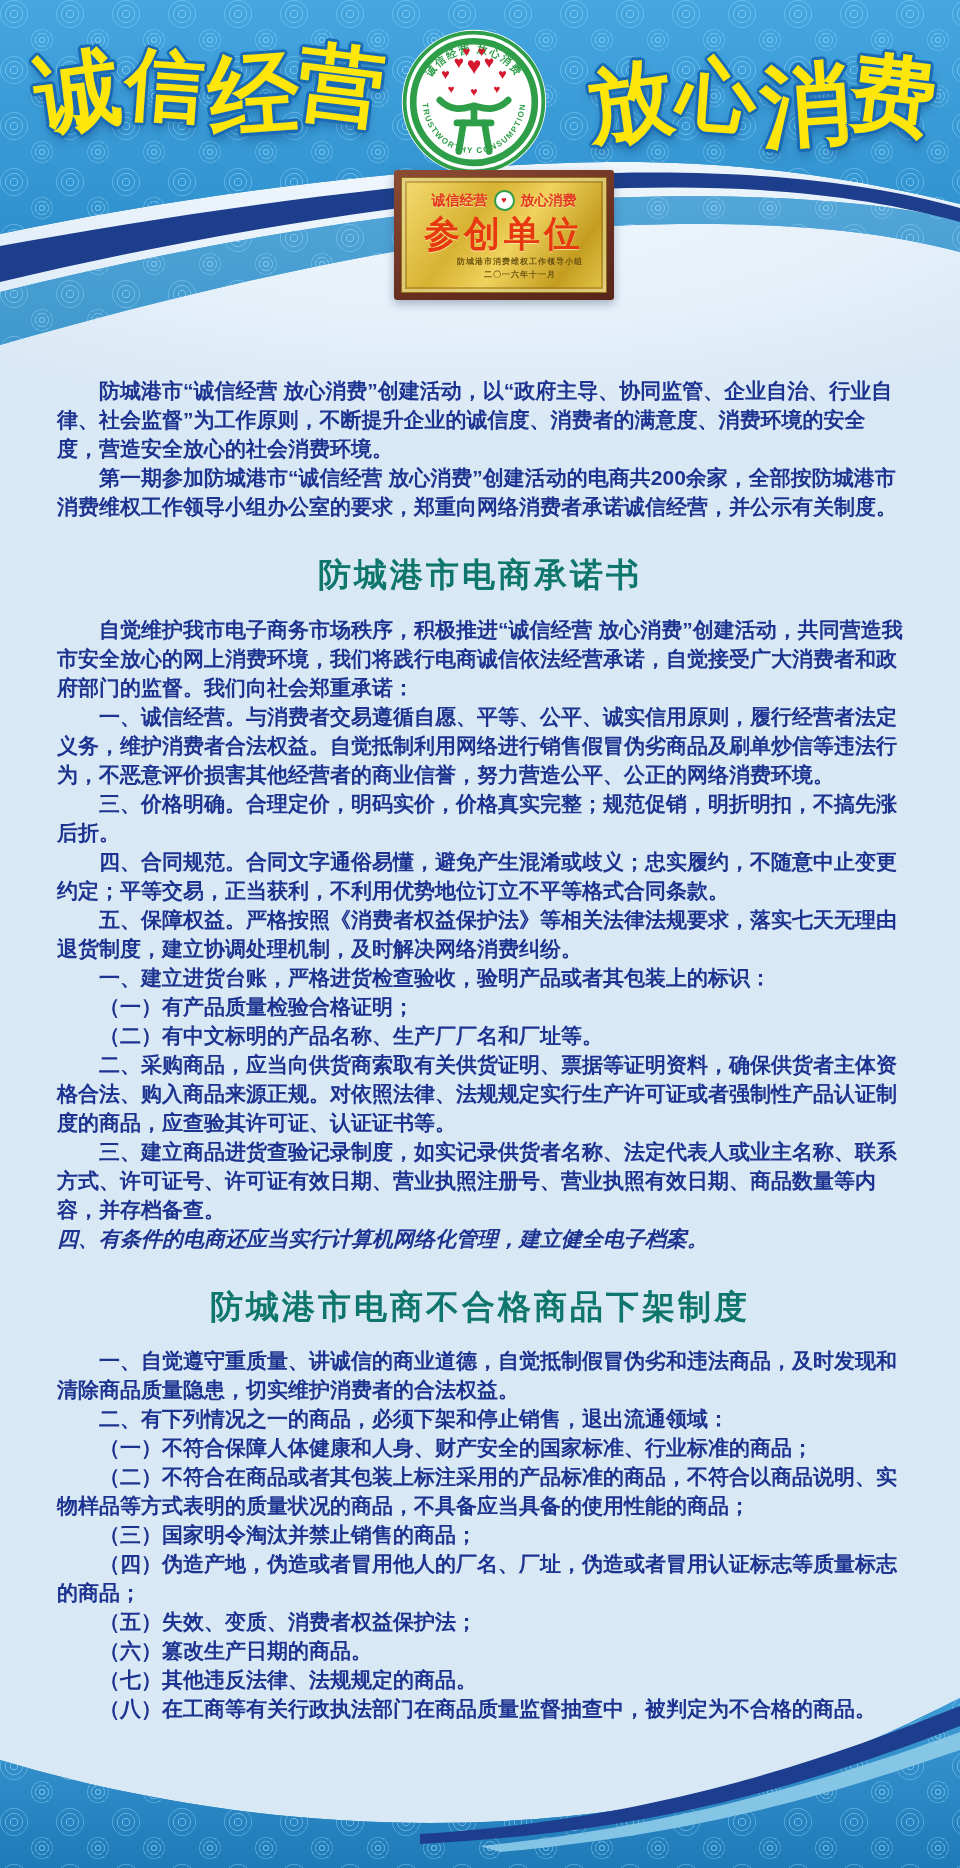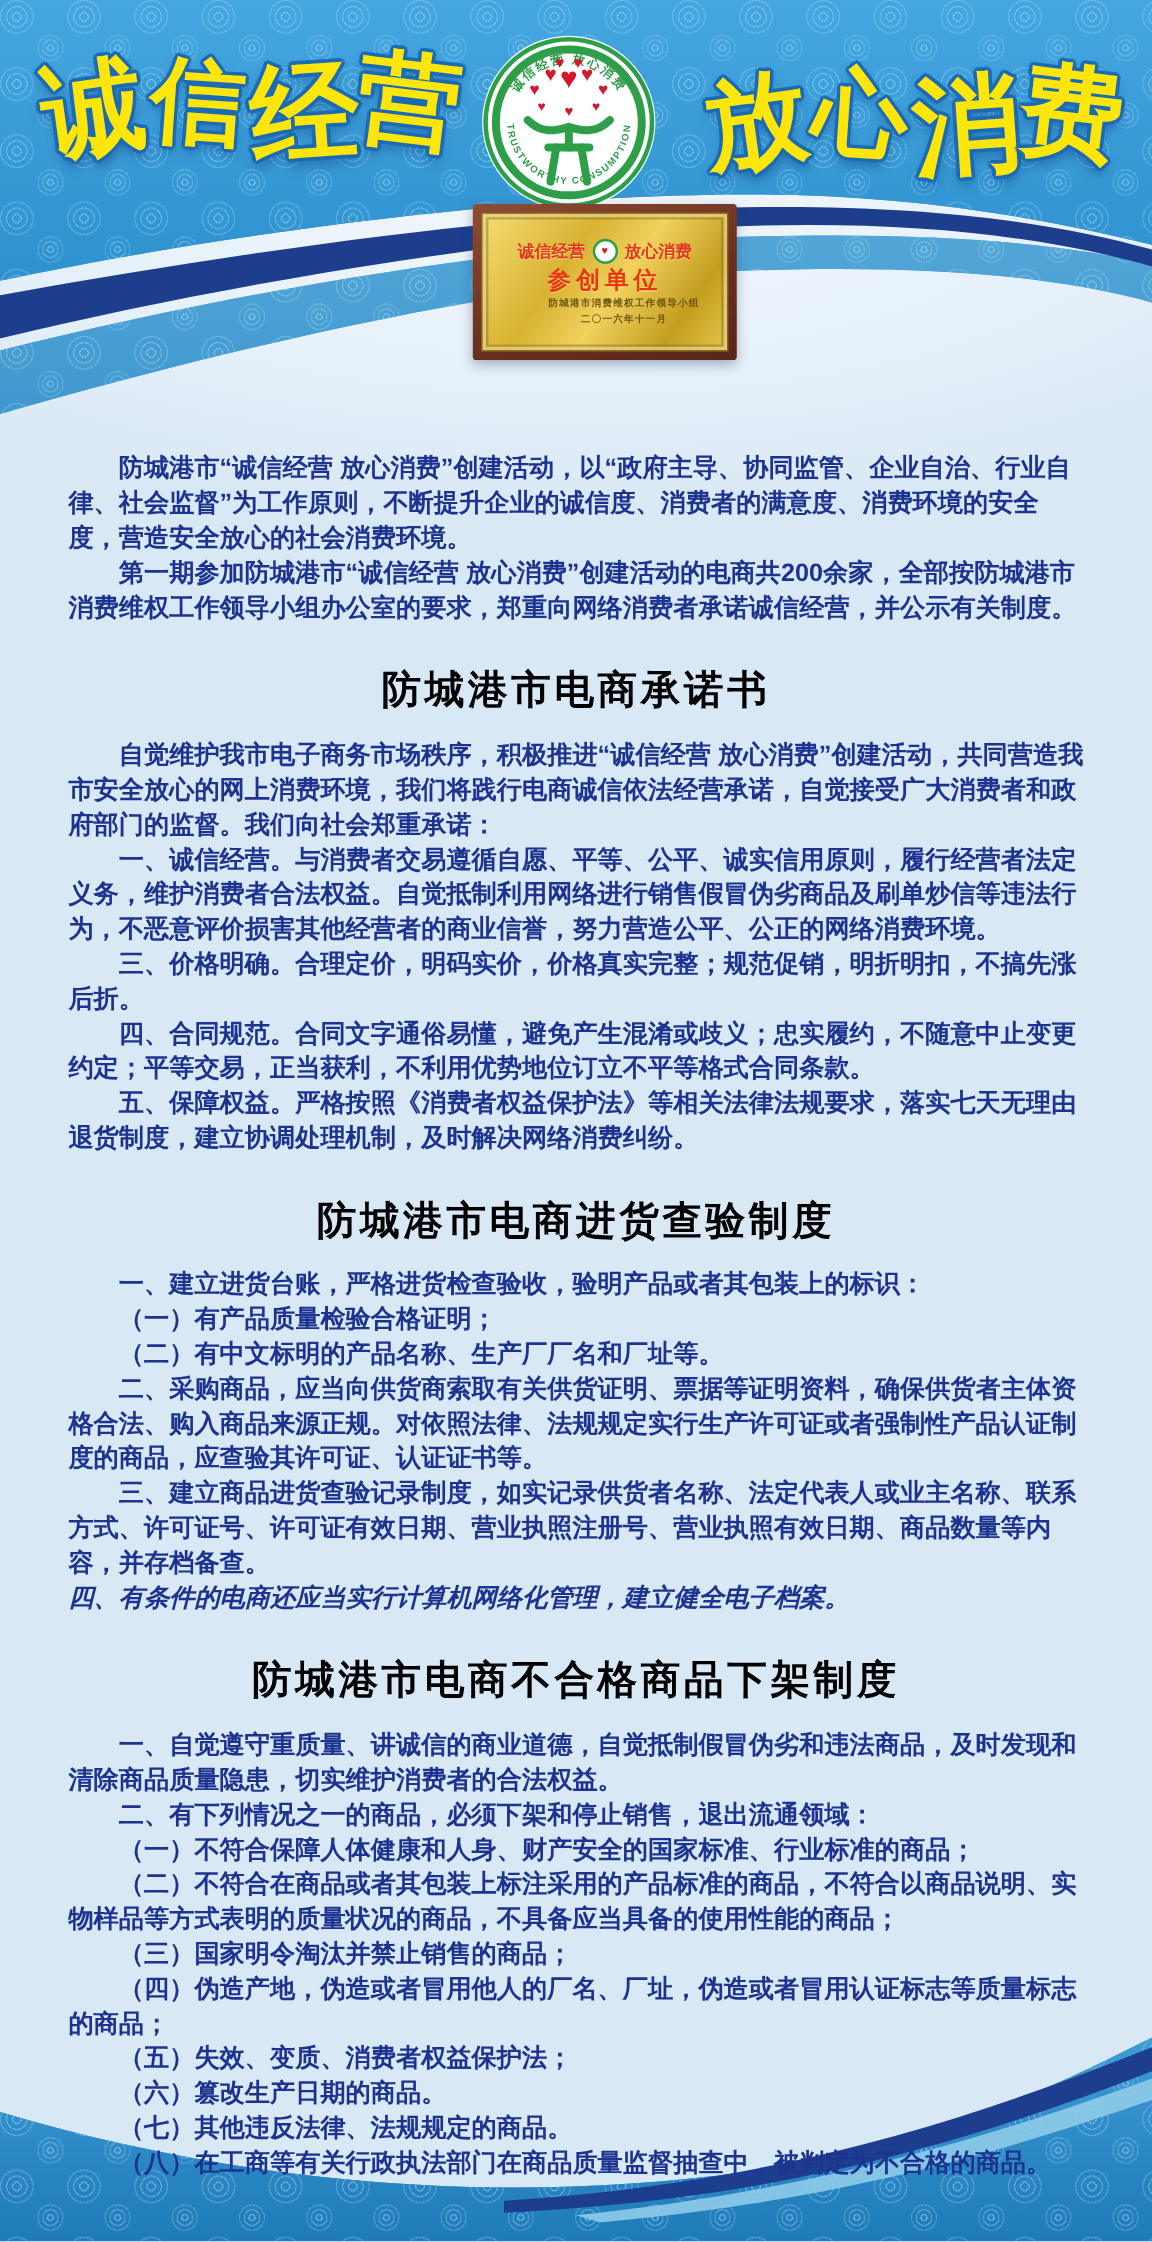--- a/index.html
+++ b/index.html
@@ -41,31 +41,31 @@
   
   .plaque{position:absolute;left:394px;top:170px;width:220px;height:130px;z-index:8;
     background:linear-gradient(160deg,#8d4c34,#6b3122 55%,#57251a);
     border-radius:3px;box-shadow:0 4px 10px rgba(40,60,90,.35);padding:7px;box-sizing:border-box;}
   .plaque-inner{width:100%;height:100%;box-sizing:border-box;
     background:linear-gradient(125deg,#f5dd74 0%,#d8b232 35%,#f0d25e 55%,#c49d20 80%,#e5c64a 100%);
     border:1px solid #8f6d12;box-shadow:inset 0 0 0 3px rgba(255,245,190,.55), inset 0 0 0 5px rgba(140,105,20,.45);
     display:flex;flex-direction:column;align-items:center;justify-content:center;gap:3px;}
   .plaque-row{display:flex;align-items:center;gap:6px;color:#e2361f;font-weight:bold;font-size:14px;
     text-shadow:0 1px 0 rgba(255,240,180,.6);}
-  .plaque-main{color:#e8380f;font-weight:bold;font-size:20px;letter-spacing:4px;line-height:1.1;
+  .plaque-main{color:#e8380f;font-weight:bold;font-size:36px;letter-spacing:4px;line-height:1.1;
     text-shadow:0 1px 0 rgba(255,240,180,.7);}
   .plaque-sub{color:#6b5410;font-size:8px;line-height:10px;font-weight:bold;letter-spacing:1px;padding-left:32px;}
   .mini-logo{width:17px;height:17px;border-radius:50%;background:#fff;border:2px solid #2f9e49;
     display:flex;align-items:center;justify-content:center;color:#d5182d;font-size:9px;line-height:1;}
   
   .content{position:absolute;top:350px;left:0;width:960px;z-index:3;padding:26px 57px 0;box-sizing:border-box;
     color:#1d3390;font-weight:bold;font-size:21px;line-height:29px;}
   .content p.para{margin:0;text-indent:2em;}
   .content p.para.no-indent{text-indent:0;font-style:italic;}
-  .content h2.sec-title{margin:34px 0 20px;text-align:center;color:#000000;font-size:33px;letter-spacing:3px;line-height:1.2;}
+  .content h2.sec-title{margin:34px 0 20px;text-align:center;color:#0f766e;font-size:33px;letter-spacing:3px;line-height:1.2;}
   
   .footer{position:absolute;left:0;bottom:0;width:960px;height:172px;z-index:2;}
   .f-wave{position:absolute;inset:0;z-index:3;--base:#2a8ccB;--g1:#3e9cd6;--g2:#1f7ab8;
     clip-path:path("M0,64 C200,124 420,142 620,114 C780,92 880,42 960,2 L960,172 L0,172 Z");}
   .f-ribbon{position:absolute;inset:0;z-index:4;background:#1d3e8e;
     clip-path:path("M420,138 C640,124 800,74 960,10 L960,30 C800,92 650,136 420,148 Z");}
   .f-stripe{position:absolute;inset:0;z-index:5;background:#8ecbe9;opacity:.9;
     clip-path:path("M480,150 C700,128 860,72 960,36 L960,54 C860,88 720,136 500,156 Z");}
 </style>
 </head>
@@ -142,21 +142,20 @@
 
 <div class="content">
     <p class="para">防城港市“诚信经营 放心消费”创建活动，以“政府主导、协同监管、企业自治、行业自律、社会监督”为工作原则，不断提升企业的诚信度、消费者的满意度、消费环境的安全度，营造安全放心的社会消费环境。</p>
     <p class="para">第一期参加防城港市“诚信经营 放心消费”创建活动的电商共200余家，全部按防城港市消费维权工作领导小组办公室的要求，郑重向网络消费者承诺诚信经营，并公示有关制度。</p>
     <h2 class="sec-title">防城港市电商承诺书</h2>
     <p class="para">自觉维护我市电子商务市场秩序，积极推进“诚信经营 放心消费”创建活动，共同营造我市安全放心的网上消费环境，我们将践行电商诚信依法经营承诺，自觉接受广大消费者和政府部门的监督。我们向社会郑重承诺：</p>
     <p class="para">一、诚信经营。与消费者交易遵循自愿、平等、公平、诚实信用原则，履行经营者法定义务，维护消费者合法权益。自觉抵制利用网络进行销售假冒伪劣商品及刷单炒信等违法行为，不恶意评价损害其他经营者的商业信誉，努力营造公平、公正的网络消费环境。</p>
     <p class="para">三、价格明确。合理定价，明码实价，价格真实完整；规范促销，明折明扣，不搞先涨后折。</p>
     <p class="para">四、合同规范。合同文字通俗易懂，避免产生混淆或歧义；忠实履约，不随意中止变更约定；平等交易，正当获利，不利用优势地位订立不平等格式合同条款。</p>
     <p class="para">五、保障权益。严格按照《消费者权益保护法》等相关法律法规要求，落实七天无理由退货制度，建立协调处理机制，及时解决网络消费纠纷。</p>
-    <h2 class="sec-title">防城港市电商进货查验制度</h2>
     <p class="para">一、建立进货台账，严格进货检查验收，验明产品或者其包装上的标识：</p>
     <p class="para">（一）有产品质量检验合格证明；</p>
     <p class="para">（二）有中文标明的产品名称、生产厂厂名和厂址等。</p>
     <p class="para">二、采购商品，应当向供货商索取有关供货证明、票据等证明资料，确保供货者主体资格合法、购入商品来源正规。对依照法律、法规规定实行生产许可证或者强制性产品认证制度的商品，应查验其许可证、认证证书等。</p>
     <p class="para">三、建立商品进货查验记录制度，如实记录供货者名称、法定代表人或业主名称、联系方式、许可证号、许可证有效日期、营业执照注册号、营业执照有效日期、商品数量等内容，并存档备查。</p>
     <p class="para no-indent">四、有条件的电商还应当实行计算机网络化管理，建立健全电子档案。</p>
     <h2 class="sec-title">防城港市电商不合格商品下架制度</h2>
     <p class="para">一、自觉遵守重质量、讲诚信的商业道德，自觉抵制假冒伪劣和违法商品，及时发现和清除商品质量隐患，切实维护消费者的合法权益。</p>
     <p class="para">二、有下列情况之一的商品，必须下架和停止销售，退出流通领域：</p>
     <p class="para">（一）不符合保障人体健康和人身、财产安全的国家标准、行业标准的商品；</p>

